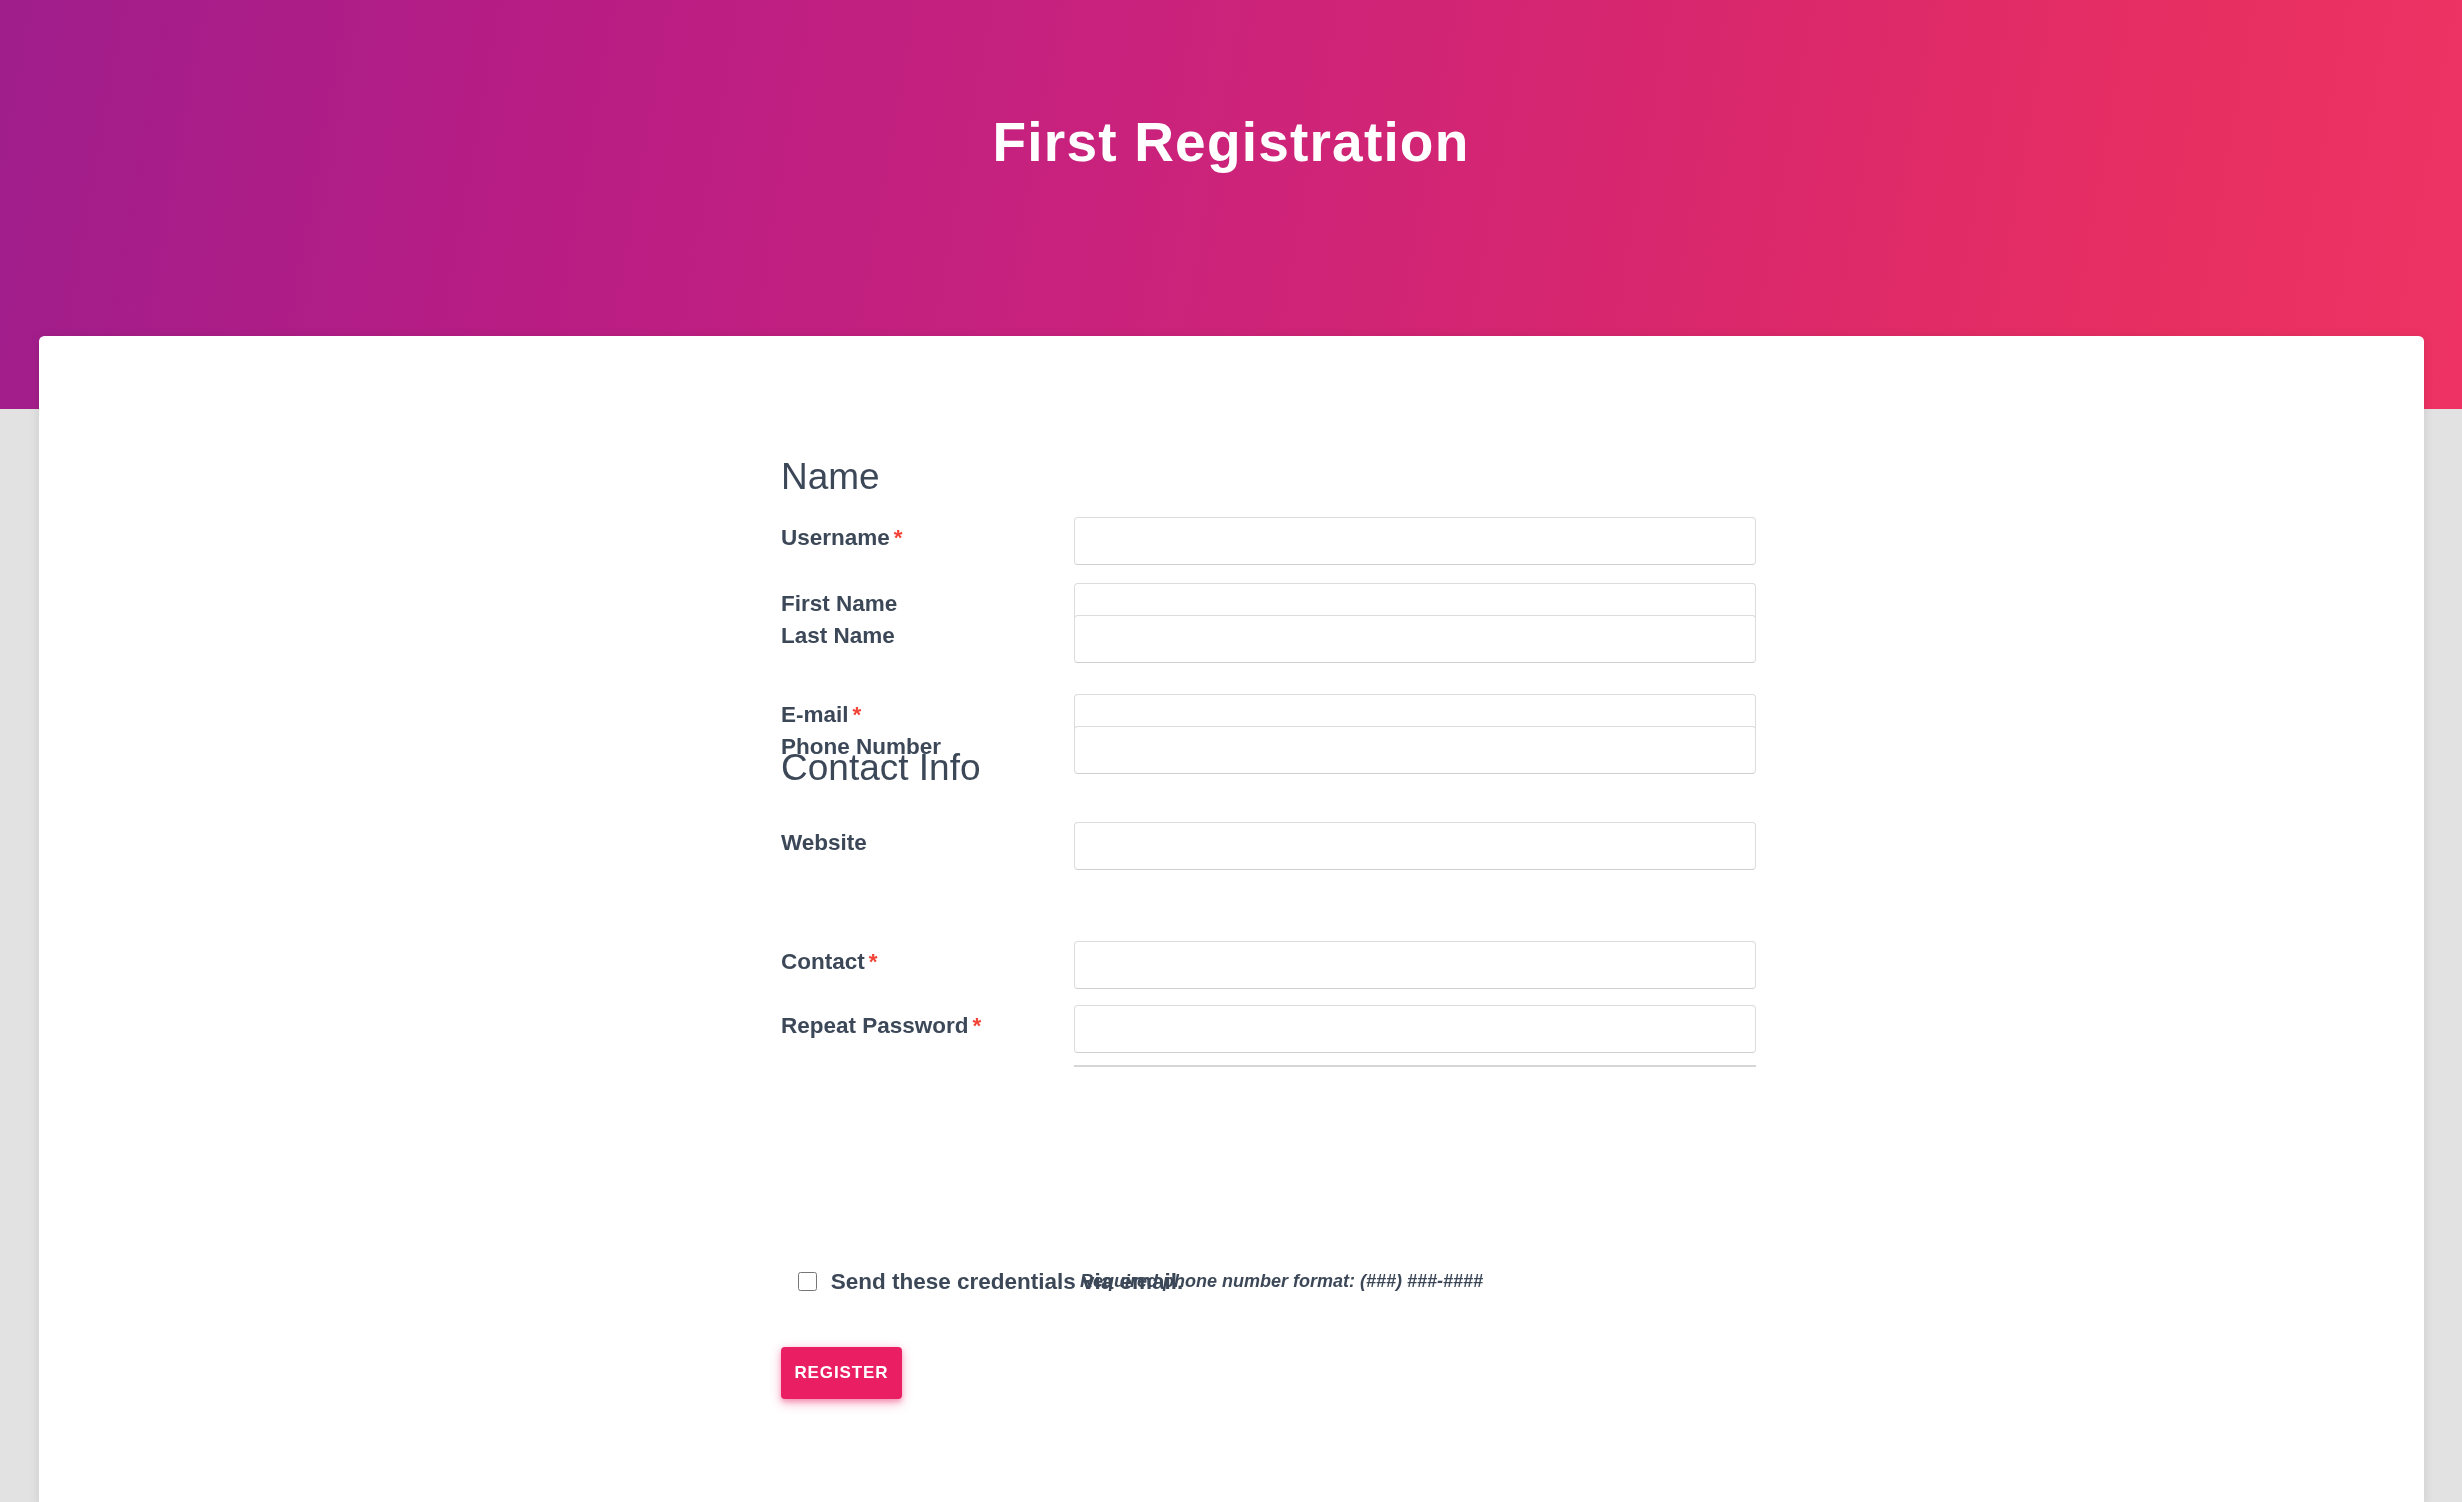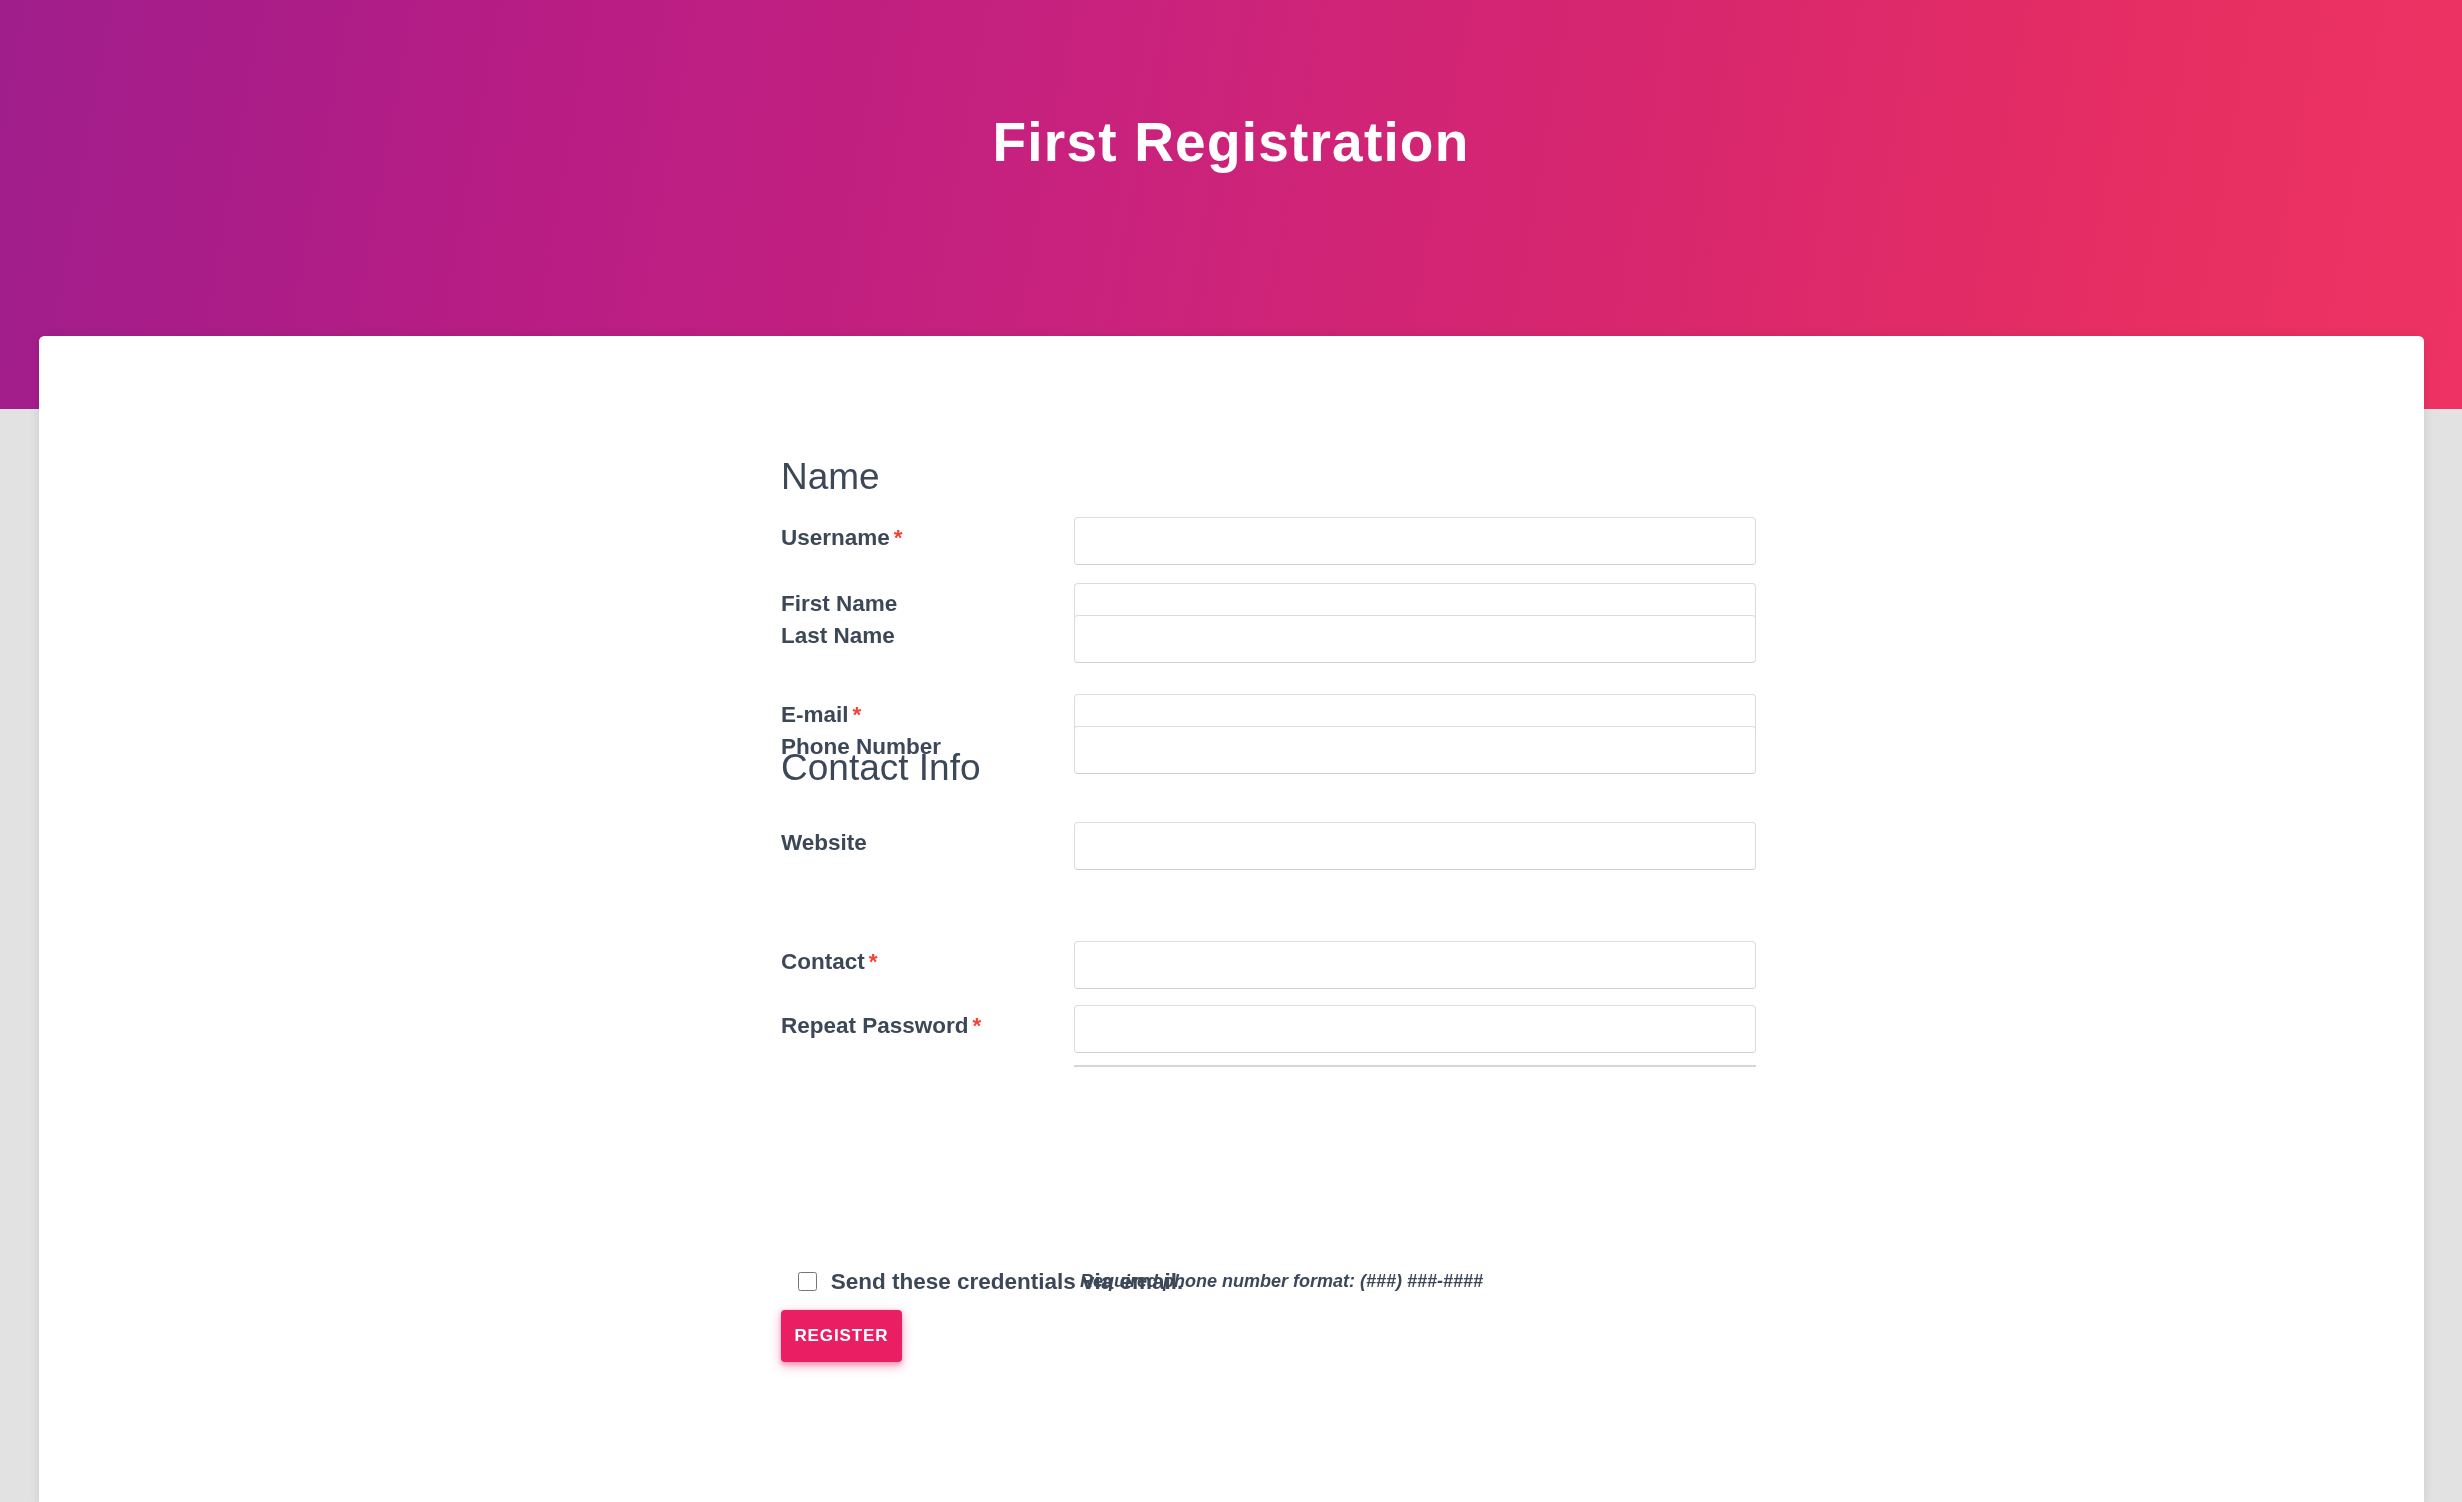--- a/index.html
+++ b/index.html
@@ -164,21 +164,21 @@
     font-size: 22.5px;
     font-weight: bold;
     line-height: 1.3;
     white-space: nowrap;
   }
 
   
   .register-button {
     position: absolute;
     left: 37px;
-    top: 974px;
+    top: 1011px;
     width: 121px;
     height: 52px;
     background: #e91e63;
     border: none;
     border-radius: 3.9px;
     color: #ffffff;
     font-family: "Liberation Sans", sans-serif;
     font-size: 17px;
     font-weight: bold;
     letter-spacing: 0.9px;

